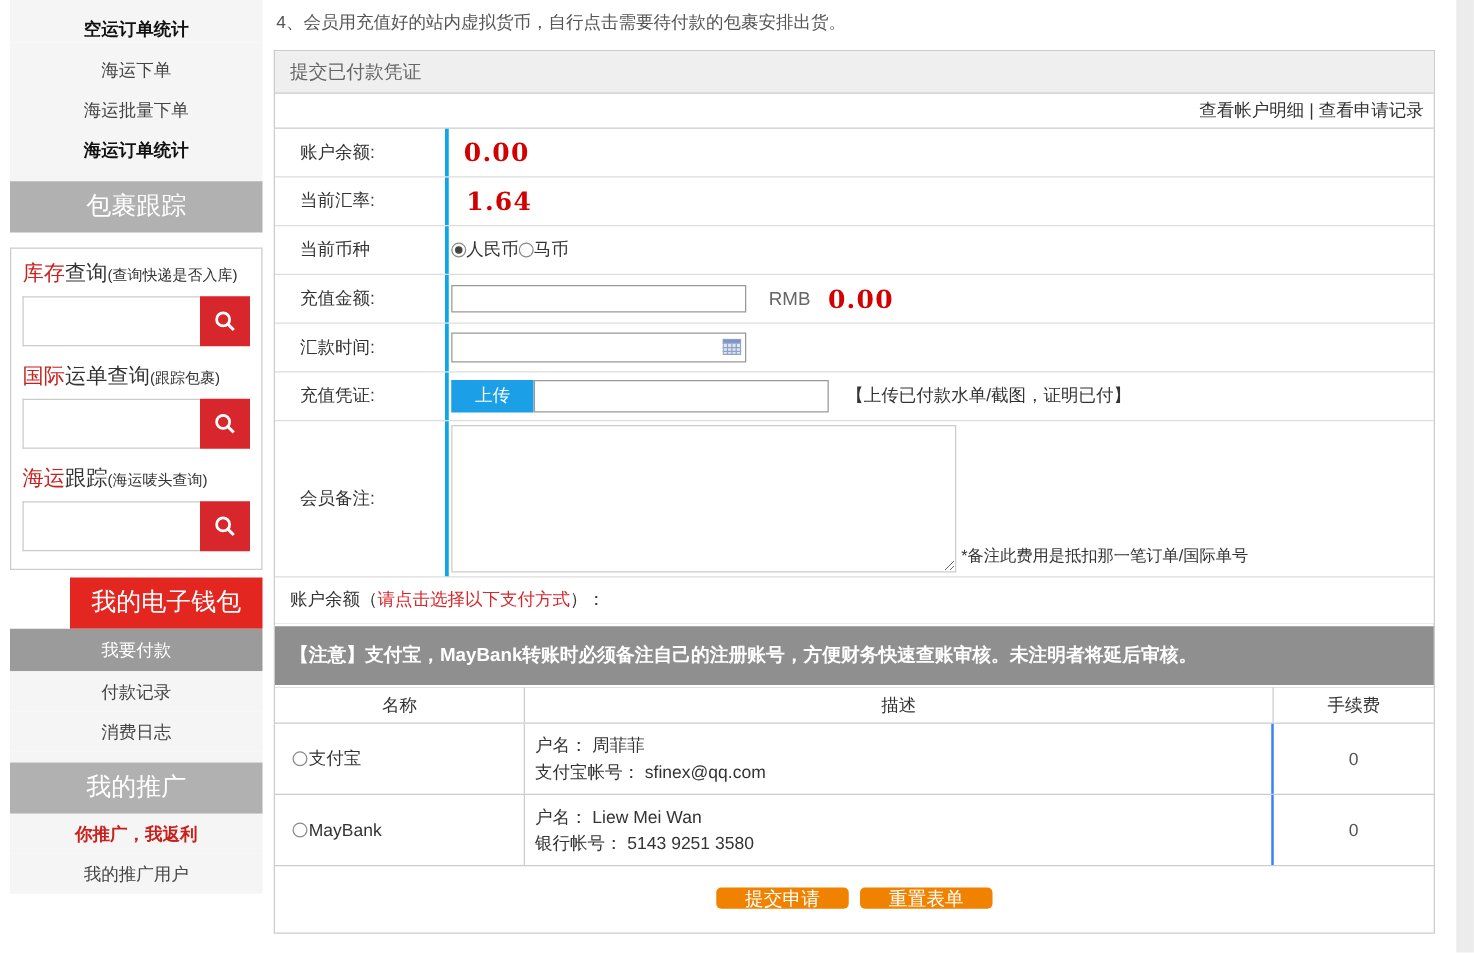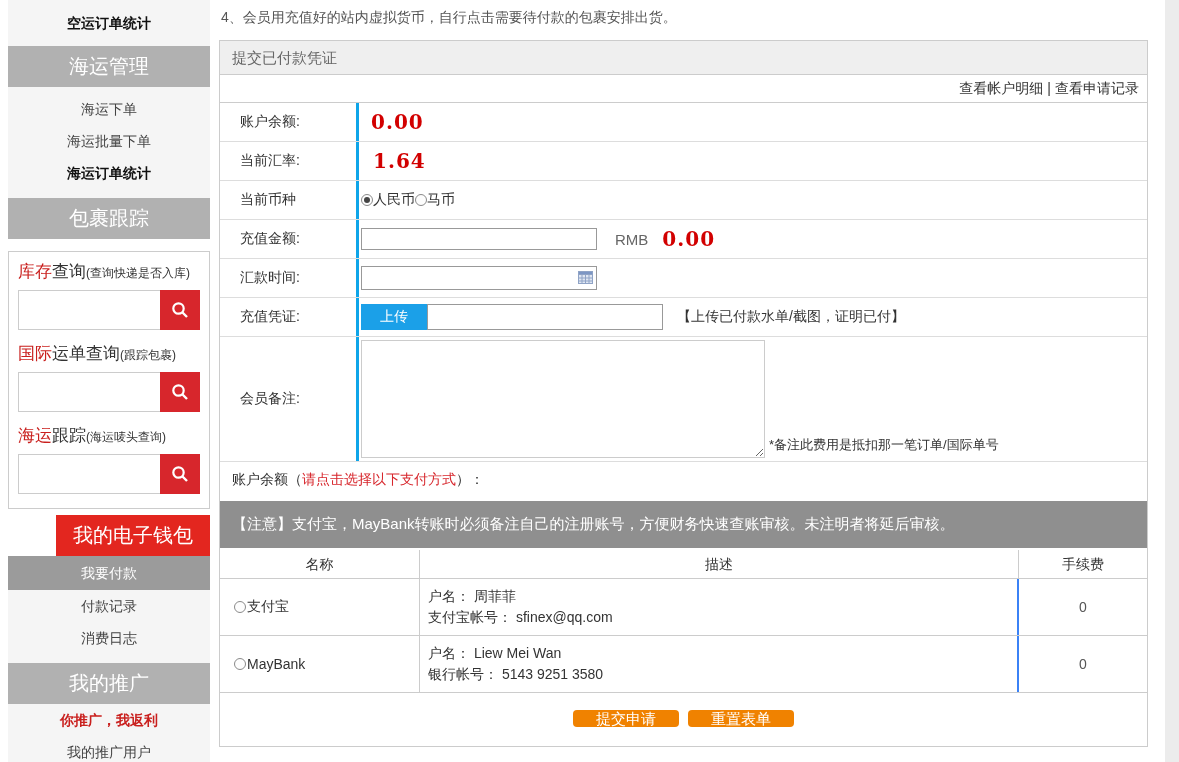--- a/index.html
+++ b/index.html
@@ -4,21 +4,21 @@
 <style>
   html,body{margin:0;padding:0;}
   body{width:1179px;height:762px;overflow:hidden;position:relative;background:#fff;
        font-family:"Liberation Sans","DejaVu Sans",sans-serif;color:#333;}
   .right-strip{position:absolute;right:0;top:0;width:14px;height:762px;background:#ececec;}
 
   
   .sidebar{position:absolute;left:8px;top:0;width:202px;}
   .sb-item{background:#f5f5f5;text-align:center;font-size:14px;color:#444;
            height:32px;line-height:32px;cursor:pointer;}
-  .sb-item.tall{height:46px;line-height:46px;}
+  .sb-item.tall{height:34px;line-height:46px;}
   .sb-item.strong{font-weight:bold;color:#111;}
   .sb-header{background:#b1b1b1;color:#fff;font-size:20px;text-align:center;
              height:41px;line-height:41px;cursor:pointer;}
   .sb-header.red{background:#e3261f;margin-left:48px;}
   .sb-item.active{background:#9b9b9b;color:#fff;height:34px;line-height:34px;}
   .sb-item.redlink{color:#c9201e;font-weight:bold;}
   .sb-gap{background:#f5f5f5;height:9px;}
 
   .search-panel{background:#fff;border:1px solid #ccc;margin:12px 0 6px 0;padding:8px 9px 2px 9px;}
   .search-title{font-size:17px;color:#333;white-space:nowrap;}
@@ -67,21 +67,21 @@
   .voucher-hint{font-size:14px;color:#333;margin-left:14px;}
 
   .row-remark .form-value{align-items:flex-end;padding-top:3px;padding-bottom:3px;}
   .remark-ta{width:398px;height:112px;border:1px solid #ccc;resize:both;outline:none;
              font-size:13px;font-family:inherit;}
   .remark-note{font-size:13px;color:#333;align-self:flex-end;margin:0 0 4px 4px;white-space:nowrap;}
 
   .method-row{padding:9px 12px;font-size:14px;border-bottom:1px solid #fff;}
   .method-row .accent{color:#d7262c;}
 
-  .notice{background:#8f8f8f;color:#fff;font-weight:normal;font-size:15px;padding:14px 12px;
+  .notice{background:#8f8f8f;color:#fff;font-weight:bold;font-size:15px;padding:14px 12px;
           border-top:2px solid #fff;border-bottom:2px solid #fff;}
 
   .pt{width:100%;}
   .pt-header{display:flex;border-bottom:1px solid #ccc;height:28px;align-items:center;
              font-size:14px;color:#333;}
   .pt-h-name{width:200px;text-align:center;border-right:1px solid #ccc;align-self:stretch;
              line-height:28px;box-sizing:border-box;}
   .pt-h-desc{flex:1;text-align:center;border-right:1px solid #ccc;align-self:stretch;line-height:28px;}
   .pt-h-fee{width:128px;text-align:center;align-self:stretch;line-height:28px;}
   .pt-row{display:flex;border-bottom:1px solid #ccc;min-height:56px;align-items:stretch;font-size:14px;}
@@ -96,21 +96,20 @@
   .btn-orange{background:#f08200;color:#fff;border:none;border-radius:4px;font-size:15px;
               height:17px;padding:0 23px;cursor:pointer;font-family:inherit;}
 </style>
 </head>
 <body>
 
 <div class="right-strip"></div>
 
 <aside class="sidebar">
   <div class="sb-item tall strong">空运订单统计</div>
-  <div class="sb-header">海运管理</div>
   <div class="sb-item" style="height:38px;line-height:44px;">海运下单</div>
   <div class="sb-item">海运批量下单</div>
   <div class="sb-item strong">海运订单统计</div>
   <div class="sb-gap"></div>
   <div class="sb-header">包裹跟踪</div>
 
   <div class="search-panel">
     <div class="search-title">
       <span class="accent">库存</span><span>查询</span><span class="note">(查询快递是否入库)</span>
     </div>

